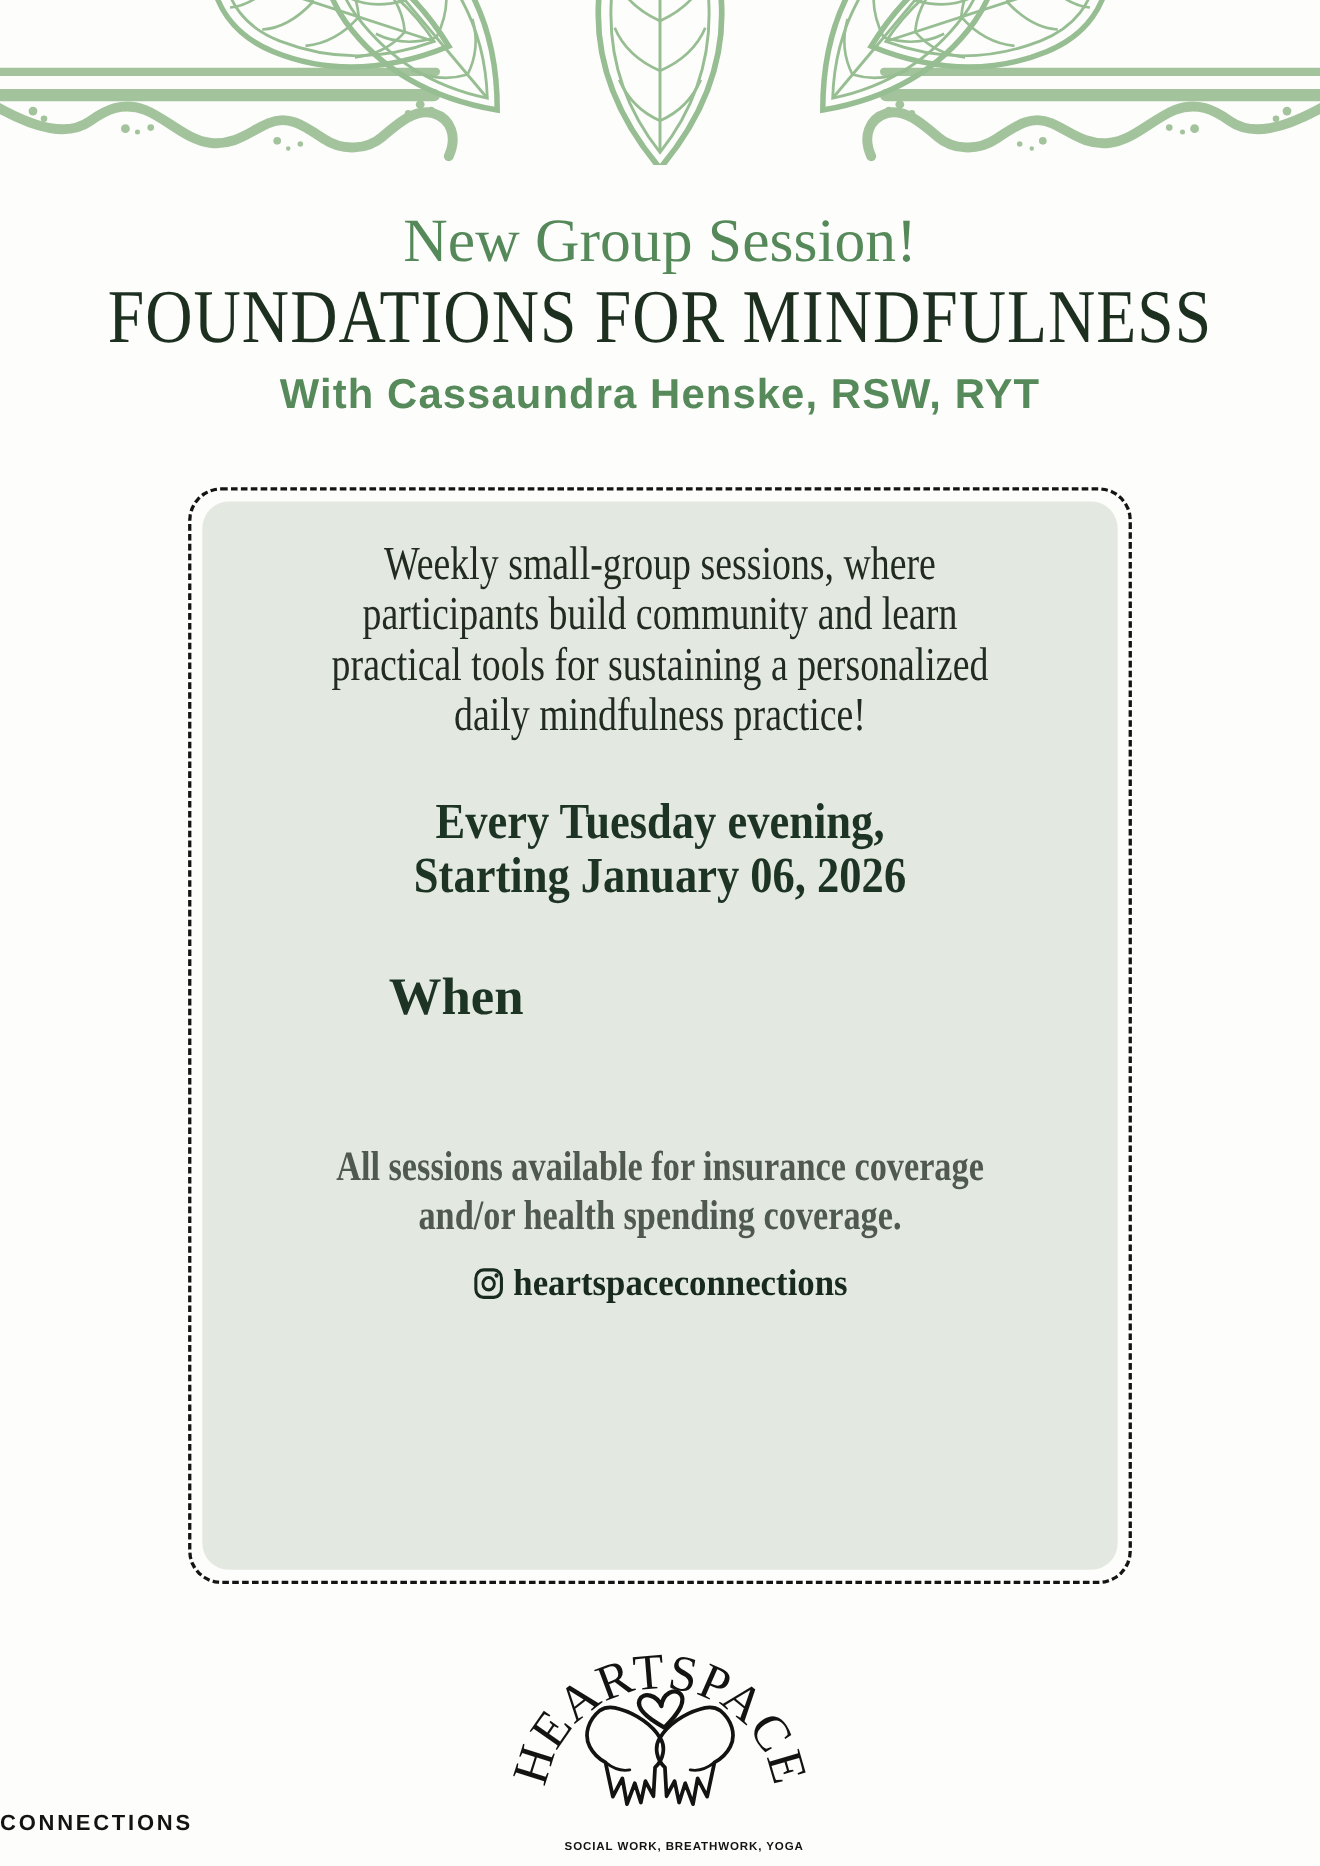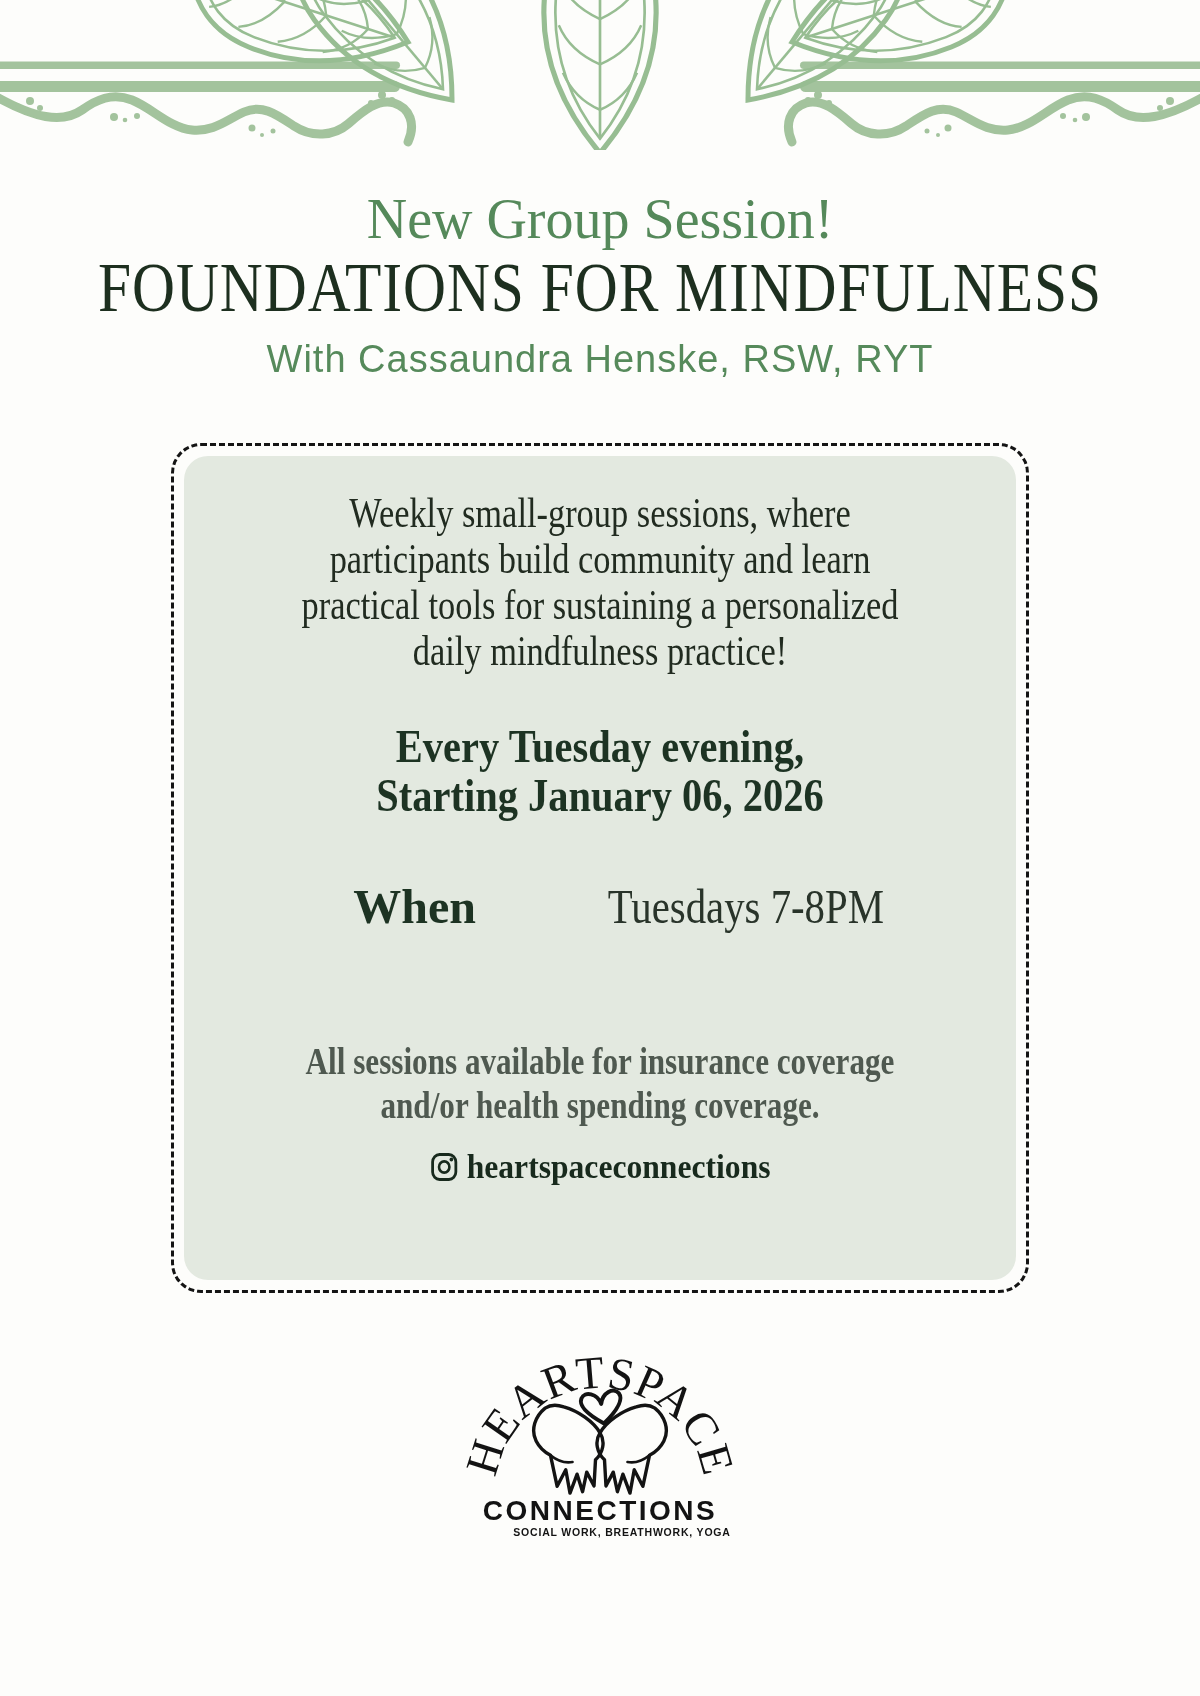--- a/index.html
+++ b/index.html
@@ -34,35 +34,35 @@
   }
   .main-title{
     margin:0;text-align:center;
     font-size:64px;line-height:72px;font-weight:500;
     color:var(--title);letter-spacing:1px;
     transform:scale(0.93,1.08);transform-origin:50% 50%;
     white-space:nowrap;
   }
   .subtitle{
     margin:12px 0 0;text-align:center;
-    font-family:"Liberation Sans",sans-serif;font-weight:400;
+    font-family:"Liberation Sans",sans-serif;font-weight:700;
     font-size:38px;line-height:46px;color:var(--subtitle);letter-spacing:1px;
   }
   .session-card{
     width:858px;margin:61px auto 0;
     border:3px dashed var(--card-border);
     border-radius:30px;padding:10px;
     background:transparent;
   }
   .card-fill{
     background:var(--card-bg);
     border-radius:24px;
     padding:34px 40px 24px;
     text-align:center;
-    height:824px;
+    height:971px;
   }
   .card-description{transform:scale(0.8,1);transform-origin:50% 0;}
   .card-description .line{
     font-size:43px;line-height:46px;color:var(--para);font-weight:400;
     white-space:nowrap;
   }
   .card-emphasis{margin-top:48px;transform:scale(0.88,1);transform-origin:50% 0;}
   .card-emphasis .line{
     font-size:46px;line-height:49px;font-weight:700;color:var(--emphasis);
     white-space:nowrap;
@@ -88,23 +88,23 @@
     margin-top:22px;
     display:flex;align-items:center;justify-content:center;gap:8px;
     transform:scale(0.93,1);transform-origin:50% 0;
   }
   .insta-row .handle{
     font-size:34px;line-height:36px;font-weight:700;color:var(--insta);
   }
   .insta-icon{display:block;}
   .logo-art{display:block;margin:50px auto 0;}
   .logo-name{
-    margin:6px 0 0;text-align:center;
+    margin:6px 0 0;text-align:left;
     font-family:"Liberation Sans",sans-serif;font-weight:700;
-    font-size:28px;line-height:20px;letter-spacing:2.5px;color:var(--logo);
+    font-size:20px;line-height:20px;letter-spacing:2.5px;color:var(--logo);
   }
   .logo-tagline{
     margin:5px 0 0;text-align:center;
     font-family:"Liberation Sans",sans-serif;font-weight:700;
     font-size:10.5px;line-height:12px;letter-spacing:0.8px;color:var(--logo);padding-left:44px;
   }
 </style>
 </head>
 <body>
 
@@ -170,23 +170,20 @@
       <div class="line">daily mindfulness practice!</div>
     </div>
 
     <div class="card-emphasis">
       <div class="line">Every Tuesday evening,</div>
       <div class="line">Starting January 06, 2026</div>
     </div>
 
     <div class="details">
       <div class="detail-label">When</div>
-      <div class="detail-value">
-        <div class="vline">Tuesdays 7-8PM</div>
-      </div>
     </div>
 
     <div class="insurance">
       <div class="line">All sessions available for insurance coverage</div>
       <div class="line">and/or health spending coverage.</div>
     </div>
 
     <div class="insta-row">
       <svg class="insta-icon" width="32" height="32" viewBox="0 0 32 32" aria-hidden="true">
         <rect x="3" y="3.5" width="25" height="25" rx="7.5" fill="none" stroke="#182a1d" stroke-width="3"></rect>

